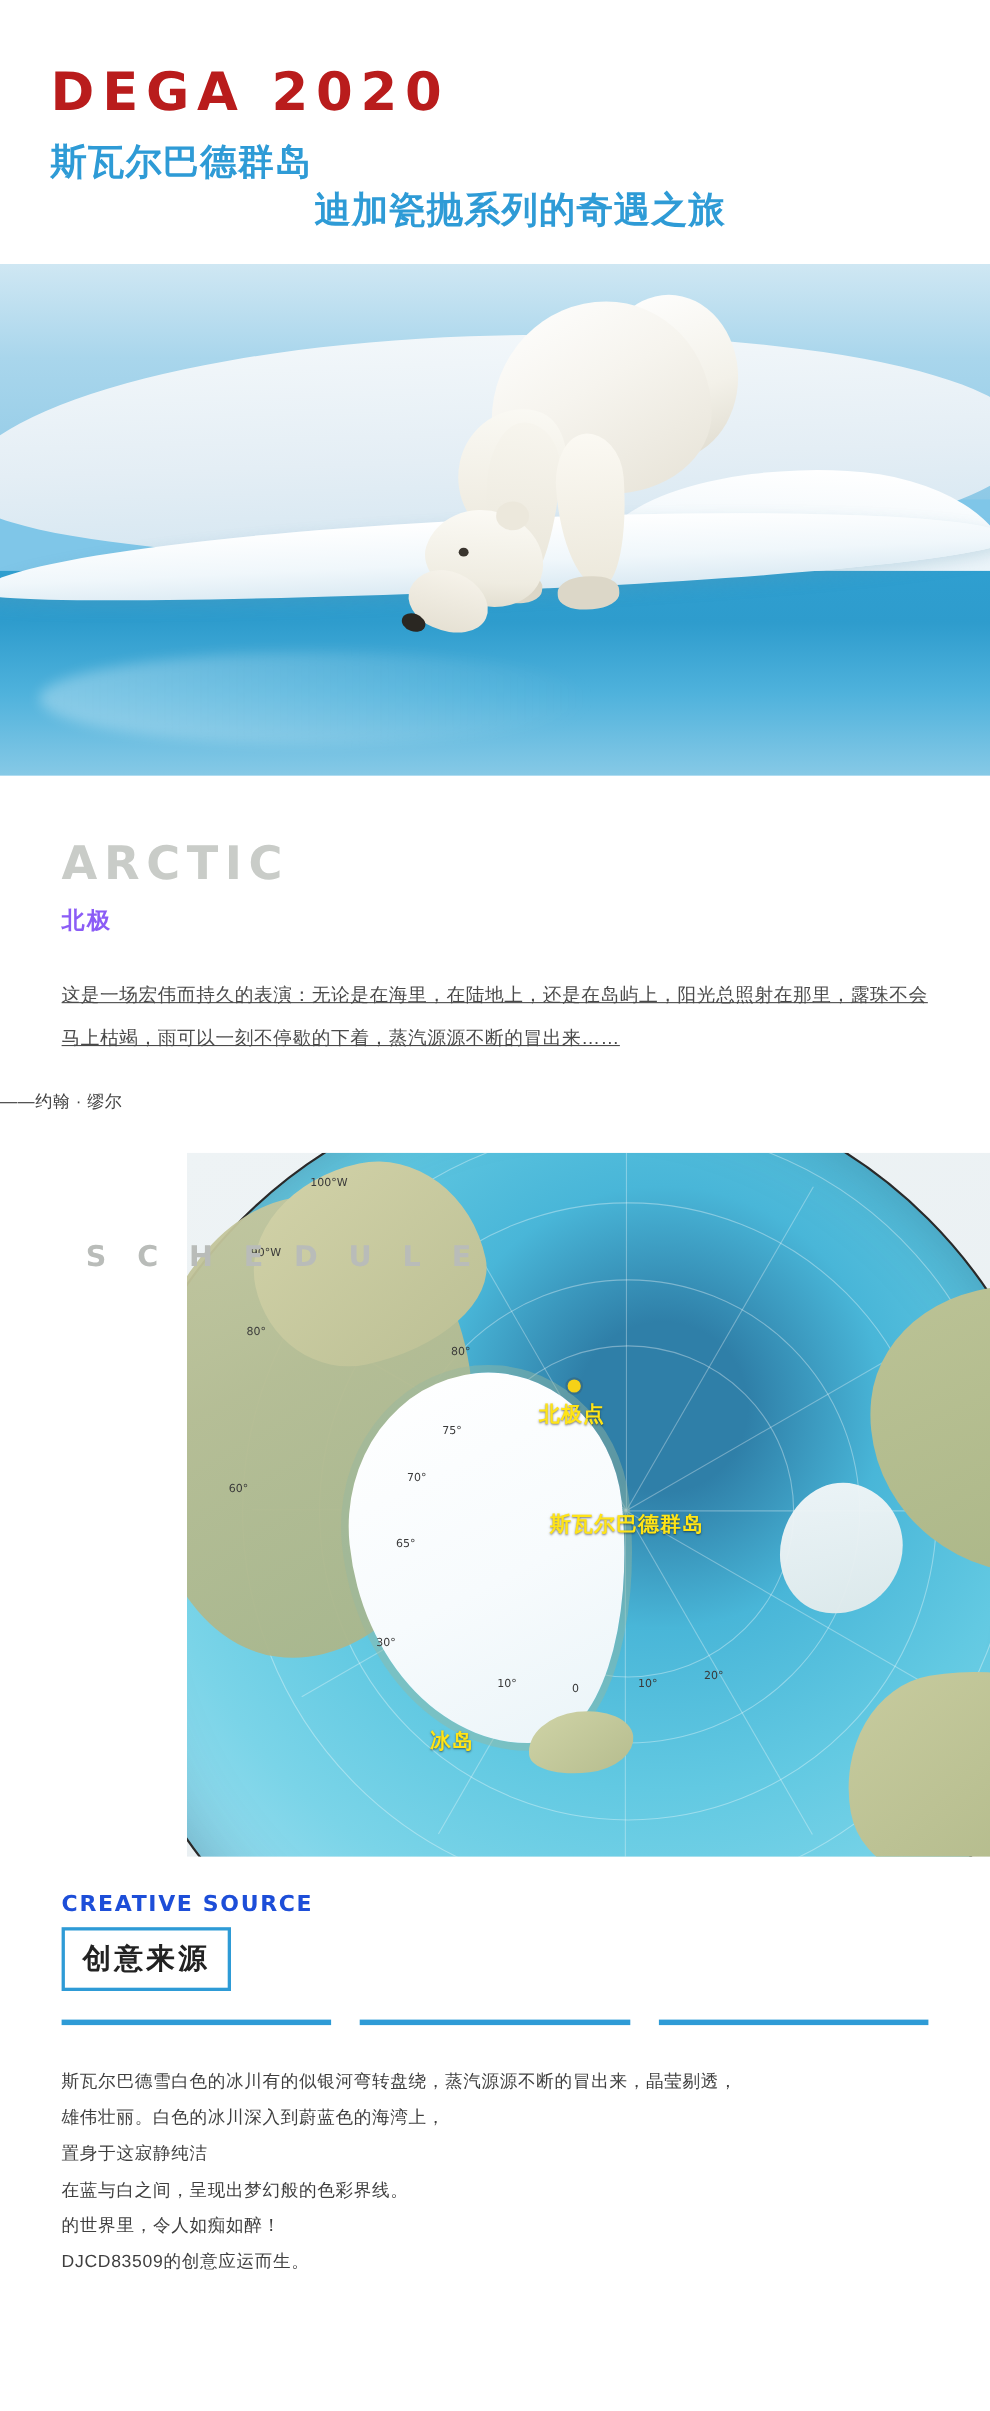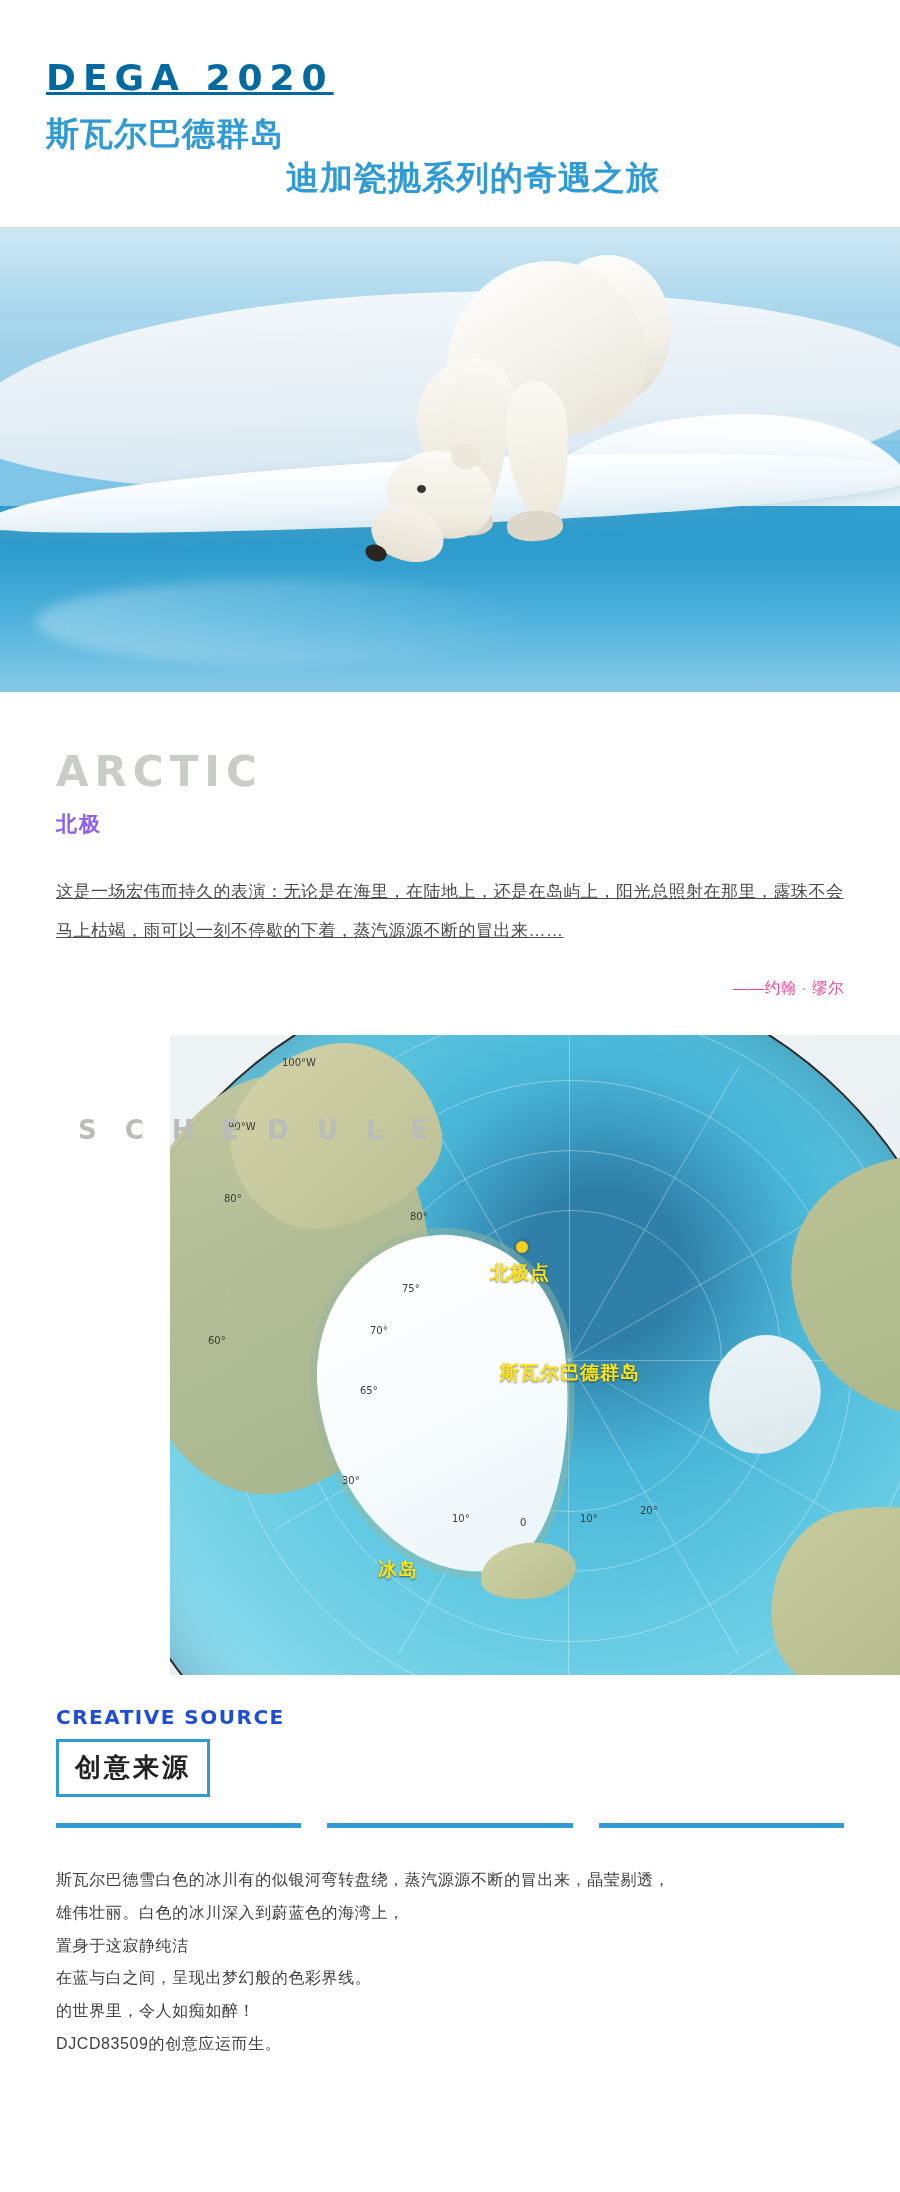--- a/index.html
+++ b/index.html
@@ -19,27 +19,26 @@
     min-height: 2192px;
     background: #ffffff;
     overflow: hidden;
   }
 
   
   .header {
     padding: 58px 0 0 46px;
   }
   .header-en {
-    font-size: 36px;
+    font-size: 48px;
     letter-spacing: 7px;
     font-weight: bold;
-    color: #0369a1;
+    color: #b91c1c;
     line-height: 1.1;
     font-family: "DejaVu Sans", sans-serif;
-    text-decoration: underline;
   }
   .header-cn1 {
     margin-top: 14px;
     font-size: 33px;
     font-weight: bold;
     color: #2e9bd6;
     letter-spacing: 1px;
     line-height: 1.35;
   }
   .header-cn2 {
@@ -221,23 +220,22 @@
   .body-copy {
     margin: 34px 56px 0 56px;
     font-size: 17px;
     line-height: 2.3;
     color: #4a4a4a;
     letter-spacing: .5px;
     text-decoration: underline;
   }
   .quote-author {
     margin: 28px 56px 0 0;
-    text-align: right;
     font-size: 15.5px;
-    color: #ec4899;
+    color: #404040;
     letter-spacing: .5px;
   }
 
   
   .map-section {
     position: relative;
     margin-top: 36px;
     width: 900px;
     height: 640px;
     overflow: hidden;
@@ -361,21 +359,21 @@
     position: absolute;
     color: #ffe416;
     font-weight: bold;
     font-size: 17px;
     letter-spacing: 1px;
     text-shadow: 0 1px 2px rgba(0,0,0,.55);
     white-space: nowrap;
   }
   .lbl-pole { left: 320px; top: 225px; font-size: 19px; }
   .lbl-sval { left: 330px; top: 325px; font-size: 19px; }
-  .lbl-ice  { left: 208px; top: 522px; font-size: 19px; }
+  .lbl-ice  { left: 221px; top: 522px; font-size: 19px; }
   .map-tick {
     position: absolute;
     color: #3a3a3a;
     font-size: 10px;
     font-family: "DejaVu Sans", sans-serif;
     white-space: nowrap;
   }
 
   
   .creative {

